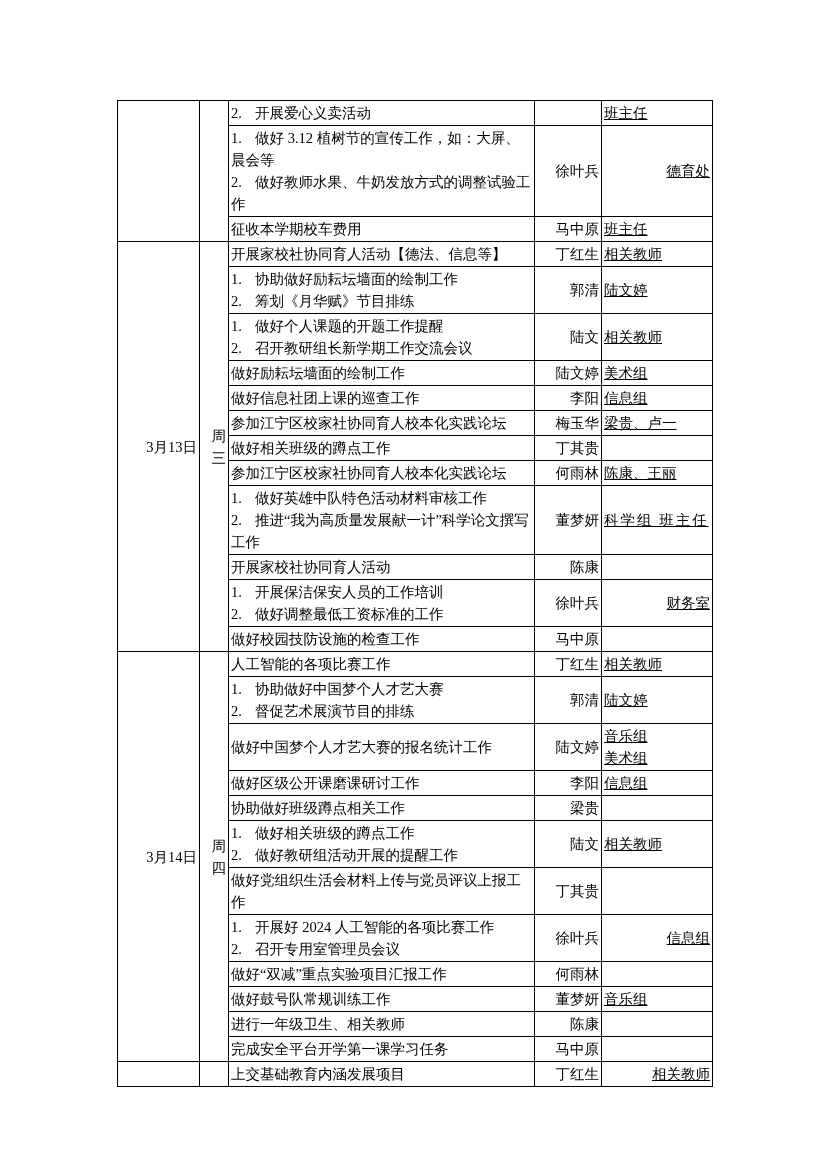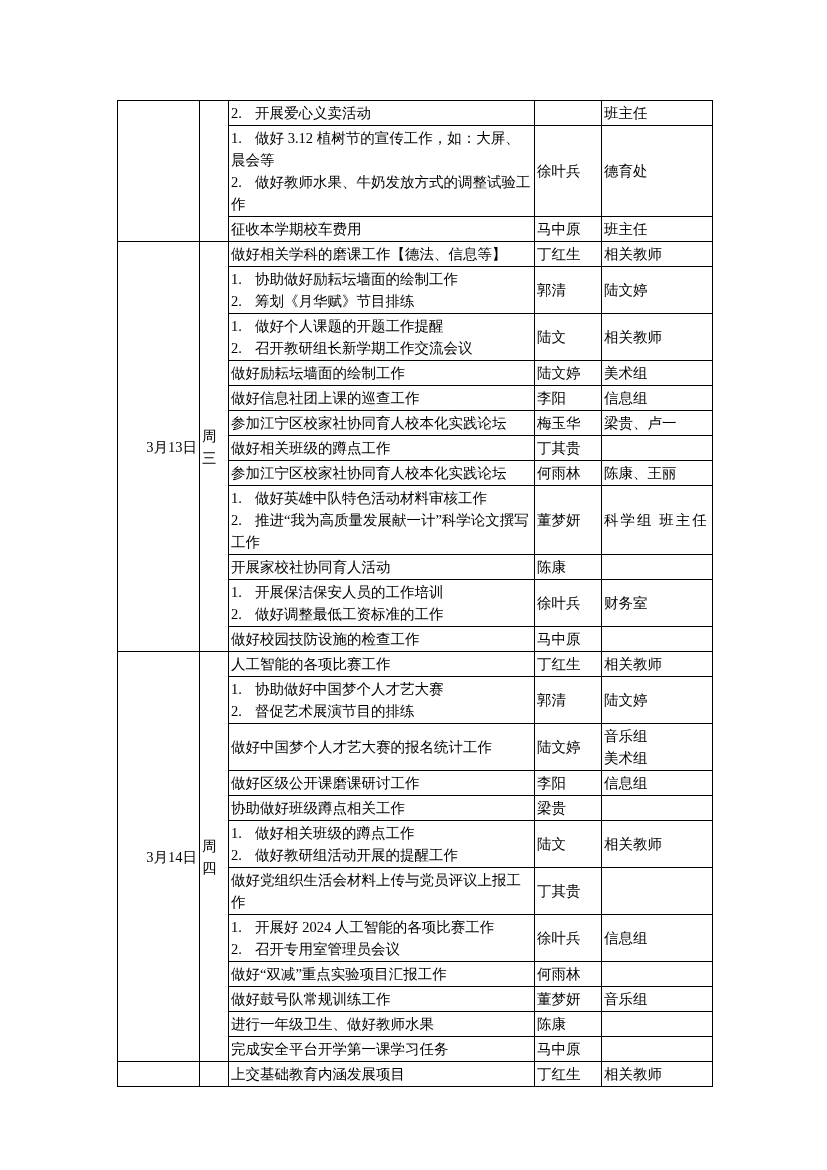--- a/index.html
+++ b/index.html
@@ -30,41 +30,42 @@
     border: 1px solid #000000;
     vertical-align: middle;
     padding: 1px 2px;
     overflow: hidden;
   }
   td.col-date {
     text-align: right;
     padding: 1px 2px;
   }
   td.col-weekday {
-    text-align: left;
+    text-align: right;
     padding: 1px 0;
     word-break: break-all;
     margin-left: 48px;
   }
   td.col-task {
     padding: 1px 4px 1px 5px;
     text-align: left;
     word-break: break-all;
   }
   td.col-person {
-    text-align: left;
+    text-align: right;
     padding: 1px 1px;
     margin-left: 44px;
   }
   td.col-dept {
     text-align: left;
     padding: 1px 4px 1px 6px;
     word-break: break-all;
-  }
-  td.col-dept.align-center { text-align: left; }
+    text-decoration: underline;
+  }
+  td.col-dept.align-center { text-align: right; }
   td.col-dept.align-justify {
     text-align: justify;
     letter-spacing: 2px;
   }
   .task-line { text-align: left; }
   .num {
     display: inline-block;
     width: 24px;
   }
 </style>
@@ -108,21 +109,21 @@
           </td>
           <td class="col-person">马中原</td>
           <td class="col-dept">
             <div>班主任</div>
           </td>
         </tr>
         <tr>
           <td class="col-date" rowspan="12">3月13日</td>
           <td class="col-weekday" rowspan="12">周三</td>
           <td class="col-task">
-            <div class="task-line">做好相关学科的磨课工作【德法、信息等】</div>
+            <div class="task-line">开展家校社协同育人活动【德法、信息等】</div>
           </td>
           <td class="col-person">丁红生</td>
           <td class="col-dept">
             <div>相关教师</div>
           </td>
         </tr>
         <tr>
           <td class="col-task">
             <div class="task-line"><span class="num">1.</span>协助做好励耘坛墙面的绘制工作</div>
             <div class="task-line"><span class="num">2.</span>筹划《月华赋》节目排练</div>
@@ -304,21 +305,21 @@
           <td class="col-task">
             <div class="task-line">做好鼓号队常规训练工作</div>
           </td>
           <td class="col-person">董梦妍</td>
           <td class="col-dept">
             <div>音乐组</div>
           </td>
         </tr>
         <tr>
           <td class="col-task">
-            <div class="task-line">进行一年级卫生、做好教师水果</div>
+            <div class="task-line">进行一年级卫生、相关教师</div>
           </td>
           <td class="col-person">陈康</td>
           <td class="col-dept"></td>
         </tr>
         <tr>
           <td class="col-task">
             <div class="task-line">完成安全平台开学第一课学习任务</div>
           </td>
           <td class="col-person">马中原</td>
           <td class="col-dept"></td>

